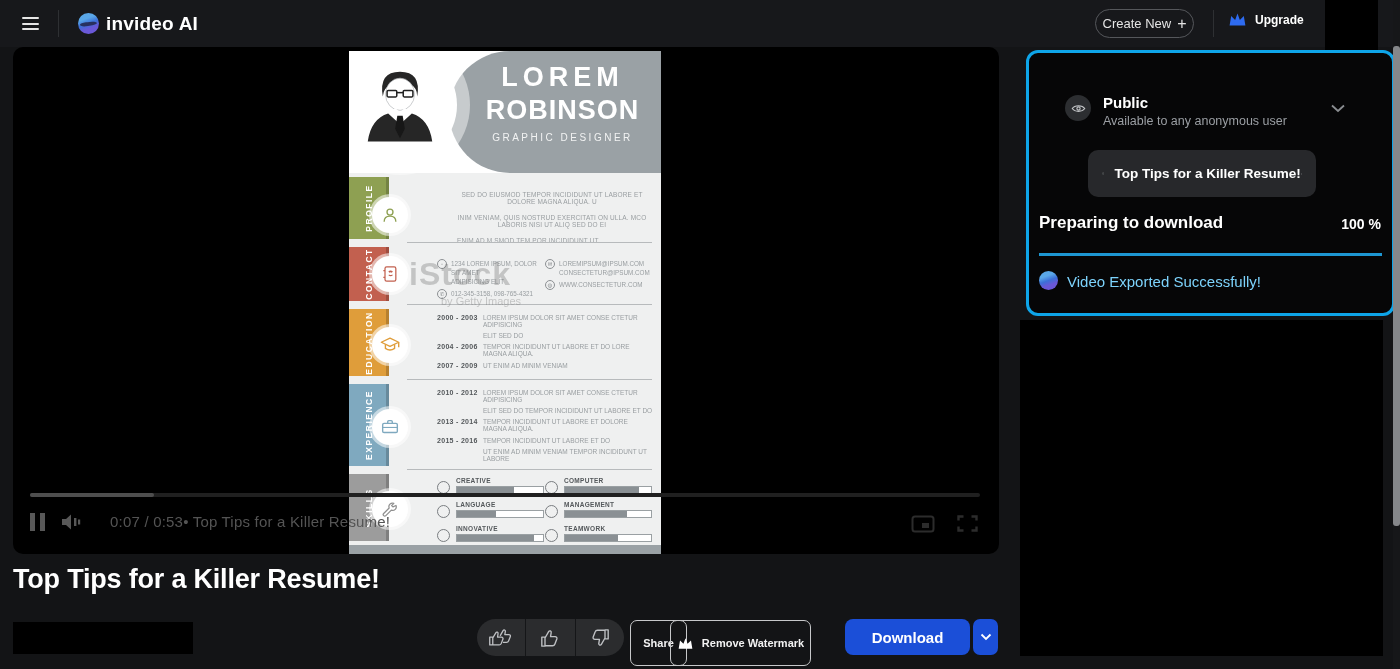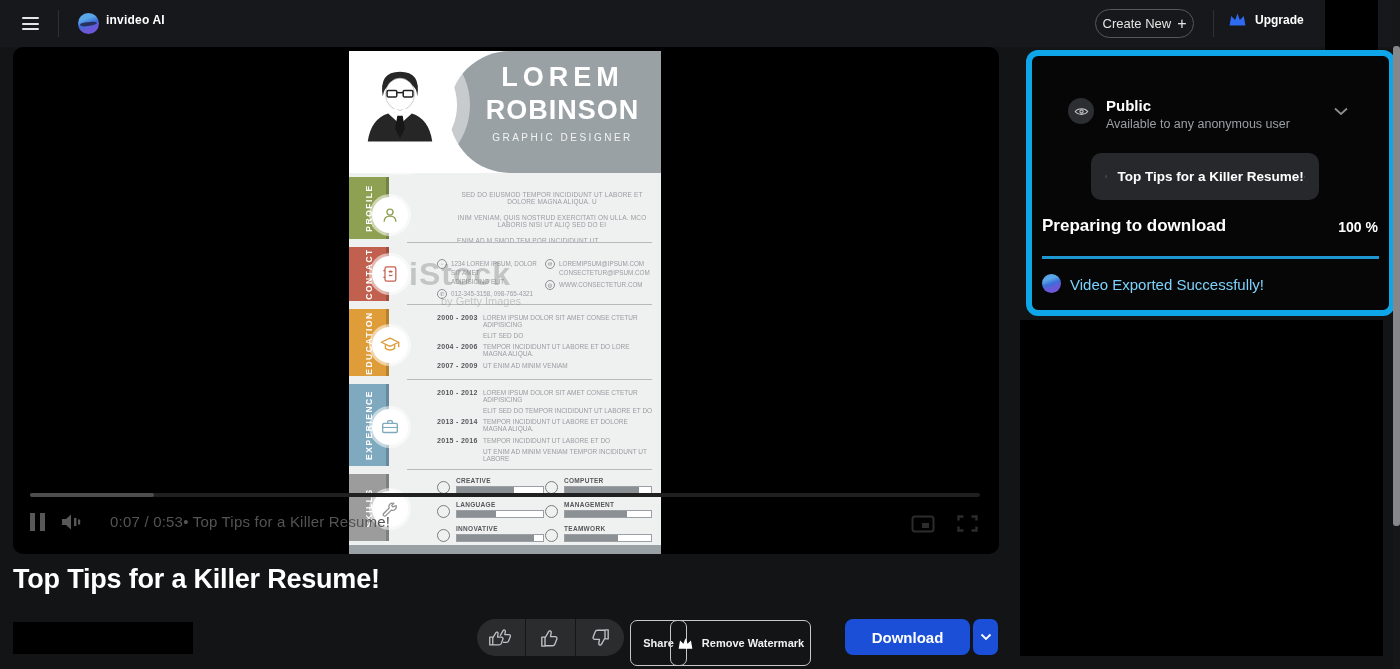--- a/index.html
+++ b/index.html
@@ -8,21 +8,21 @@
 
   
   #header { position:absolute; left:0; top:0; width:1400px; height:47px; background:#17181b; }
   #hamburger { position:absolute; left:22px; top:17px; width:17px; height:13px; cursor:pointer; }
   #hamburger i { display:block; height:2px; background:#e6e6e6; margin-bottom:3.5px; border-radius:1px; }
   .vdiv { position:absolute; top:10px; width:1px; height:27px; background:#2e3033; }
   #logo-ball { position:absolute; left:78px; top:13px; width:21px; height:21px; border-radius:50%;
     background:linear-gradient(160deg,#5aa7e8 30%,#3c6fd8 50%,#6a58d8 70%); overflow:hidden; }
   #logo-ball:after { content:""; position:absolute; left:2px; top:9px; width:17px; height:4px;
     background:#23264a; border-radius:40% 60% 50% 50%; transform:rotate(-8deg); opacity:.85; }
-  #brand { position:absolute; left:106px; top:13px; font-size:12px; font-weight:700; color:#fff; letter-spacing:.2px; }
+  #brand { position:absolute; left:106px; top:13px; font-size:19px; font-weight:700; color:#fff; letter-spacing:.2px; }
   #create-new { position:absolute; left:1095px; top:9px; width:99px; height:29px; border:1px solid #55575b;
     border-radius:15px; color:#e4e4e4; font-size:13px; display:flex; align-items:center; justify-content:center;
     gap:6px; cursor:pointer; background:transparent; }
   #upgrade { position:absolute; left:1228px; top:12px; display:flex; align-items:center; gap:8px; cursor:pointer; }
   #upgrade .lbl { color:#fff; font-size:12px; font-weight:700; }
 
   
   #player { position:absolute; left:13px; top:47px; width:986px; height:507px; background:#000; border-radius:10px; }
   #progress { position:absolute; left:17px; top:446px; width:950px; height:4px; background:#202020; border-radius:2px; cursor:pointer; }
   #progress .fill { height:100%; background:#4e4e4e; border-radius:2px; }
@@ -71,21 +71,21 @@
   .sk-bar { width:88px; height:8px; border:1px solid #9aa0a3; background:#fff; }
   .sk-bar i { display:block; height:100%; background:#8a9094; }
 
   #watermark { position:absolute; left:60px; top:205px; color:rgba(110,110,110,.34); pointer-events:none; }
   #watermark .w1 { font-size:32px; font-weight:700; letter-spacing:1px; }
   #watermark .w2 { font-size:11px; margin-left:32px; margin-top:2px; }
   #res-footer { position:absolute; left:0; bottom:0; width:312px; height:9px; background:#9aa1a5; }
 
   
   #panel { position:absolute; left:1026px; top:50px; width:369px; height:266px; background:#060607;
-    border:6px solid #0ea5e9; border-radius:12px; }
+    border:3px solid #0ea5e9; border-radius:12px; }
   #vis-circle { position:absolute; left:36px; top:42px; width:26px; height:26px; border-radius:50%;
     background:#2c2e31; display:flex; align-items:center; justify-content:center; }
   #vis-title { position:absolute; left:74px; top:41px; font-size:15px; font-weight:700; color:#fff; }
   #vis-sub { position:absolute; left:74px; top:61px; font-size:12.5px; color:#9b9fa4; }
   #vis-chev { position:absolute; left:301px; top:50px; cursor:pointer; }
   #video-card { position:absolute; left:59px; top:97px; width:228px; height:47px; background:#27282b;
     border-radius:10px; cursor:pointer; display:flex; align-items:center; }
   #video-card .clk { margin-left:14px; }
   #video-card .lbl { margin-left:10px; font-size:13.5px; font-weight:700; color:#fff; white-space:nowrap; }
   #video-card .chev { margin-left:auto; margin-right:14px; }

